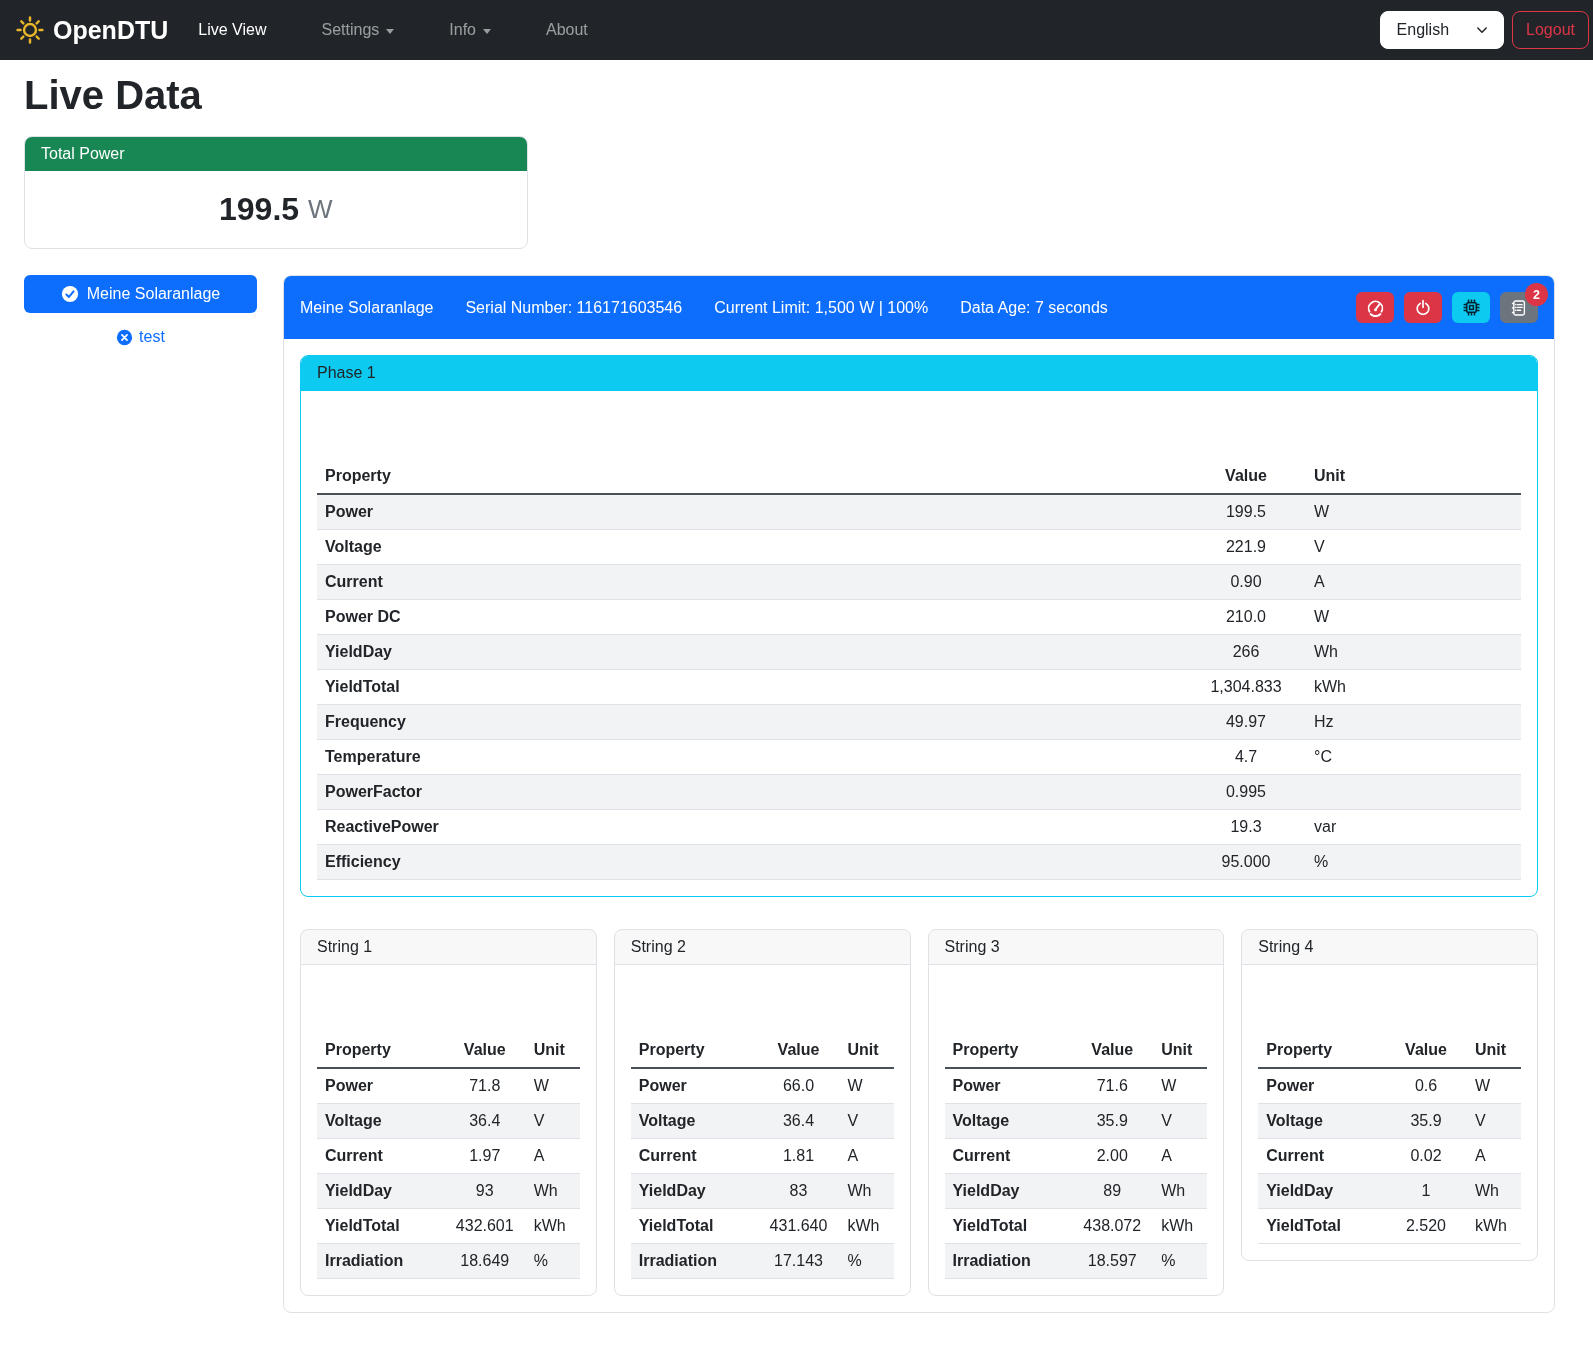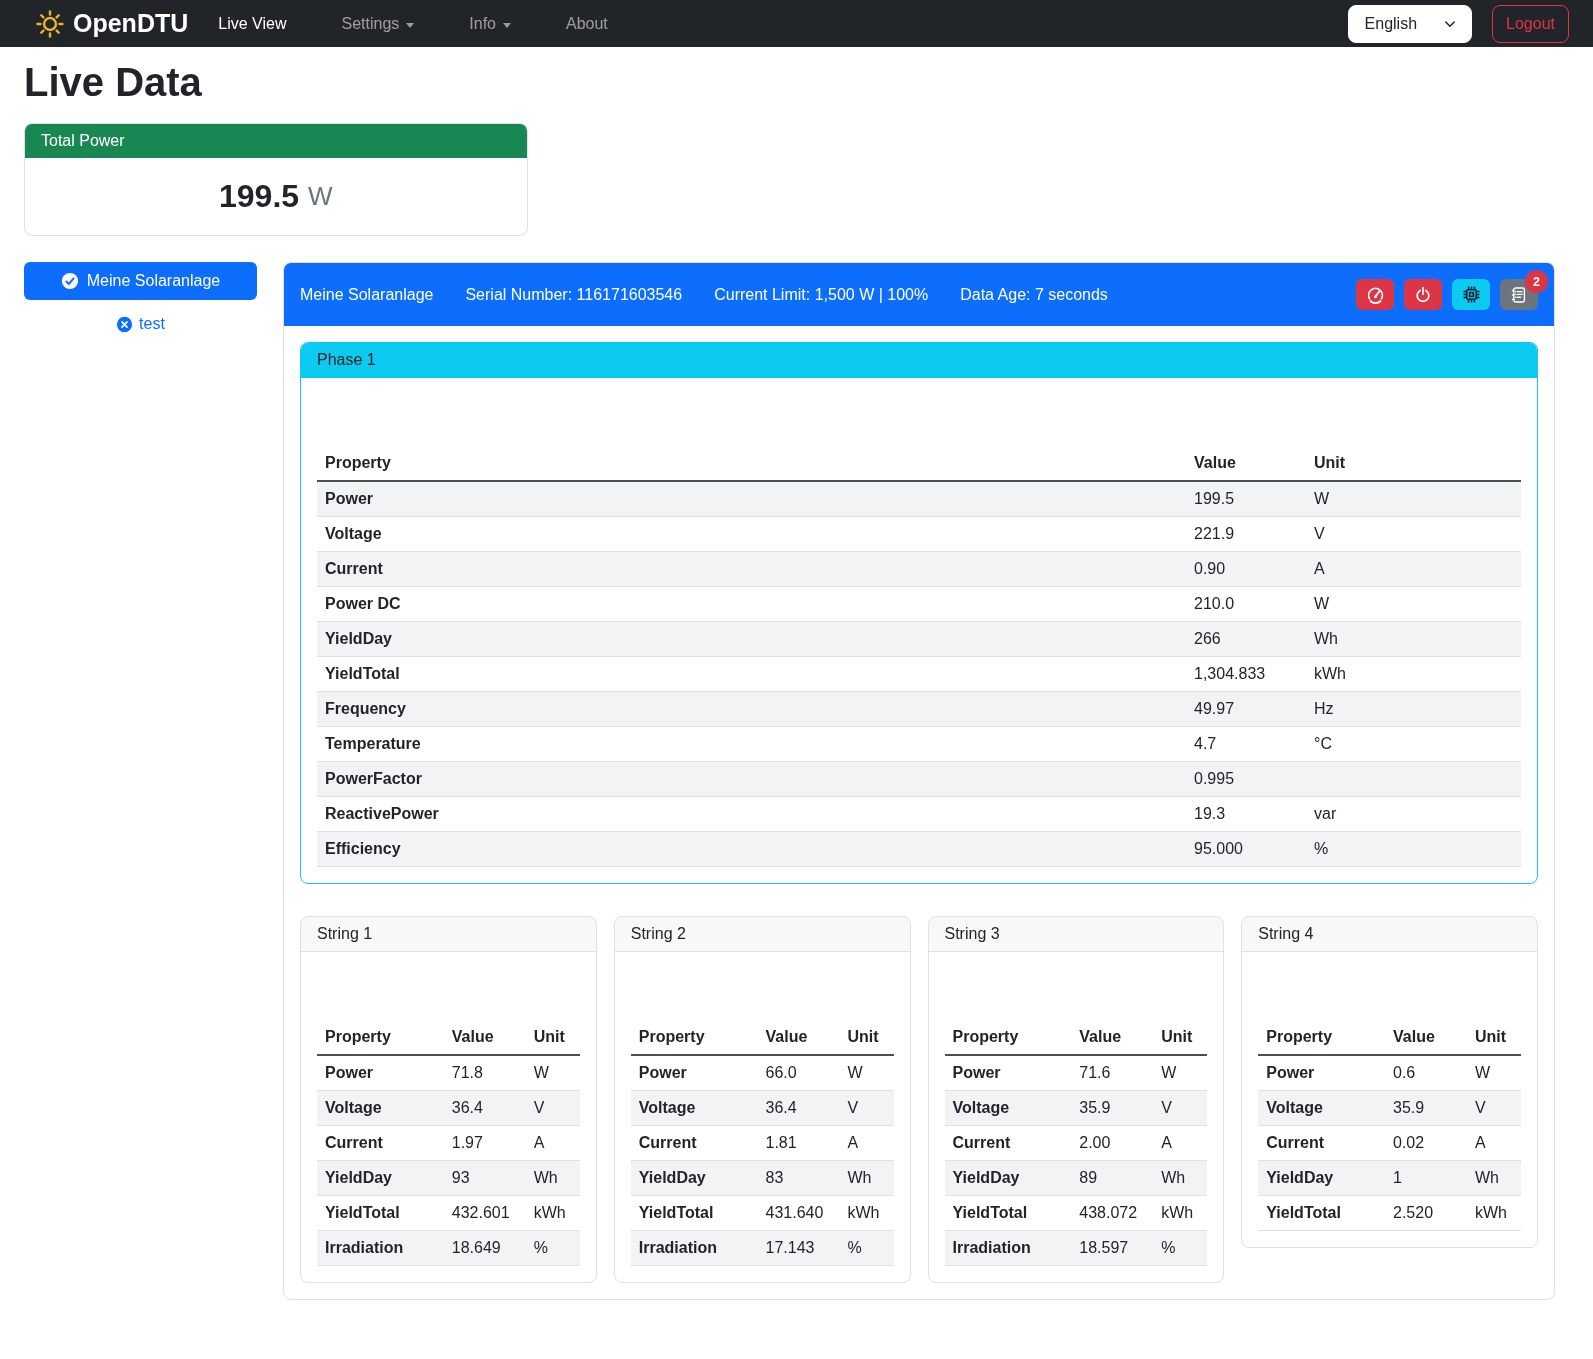--- a/index.html
+++ b/index.html
@@ -3,29 +3,29 @@
 <meta charset="utf-8">
 <style>
   * { box-sizing: border-box; }
   html,body { margin:0; padding:0; }
   body {
     font-family: "Liberation Sans", "DejaVu Sans", sans-serif;
     color:#212529; background:#fff; font-size:16px; min-width:1593px;
   }
 
   
-  .navbar { background:#212529; height:47px; display:flex; align-items:center; padding:0 24px; }
+  .navbar { background:#212529; height:60px; display:flex; align-items:center; padding:0 4px; }
   .brand { display:flex; align-items:center; gap:9px; color:#fff; font-size:25px; font-weight:600; margin:0 18px 0 12px; }
   .nav-links { display:flex; align-items:center;gap:31px; }
   .nav-link { color:rgba(255,255,255,.55); font-size:16px; display:flex; align-items:center; gap:7px;
               padding:8px 12px; cursor:pointer; background:none; border:none; }
   .nav-link.active { color:#fff; }
   .caret { width:0; height:0; border-left:4.5px solid transparent; border-right:4.5px solid transparent;
            border-top:5px solid currentColor; display:inline-block; margin-top:3px; }
-  .nav-right { margin-left:auto; display:flex; gap:20px; align-items:flex-end; }
+  .nav-right { margin-left:auto; display:flex; gap:8px; align-items:flex-end; }
   .lang-select { background:#fff; border:1px solid #fff; border-radius:8px; height:38px; display:flex;
                  align-items:center; gap:26px; padding:0 14px 0 16px; font-size:16px; color:#212529; cursor:pointer; }
   .logout-btn { border:1px solid #dc3545; color:#dc3545; background:transparent; border-radius:8px;
                 height:38px; padding:0 13px; font-size:16px; cursor:pointer; }
 
   
   .container { padding:0 24px 24px; }
   .page-title { font-size:40px; font-weight:600; margin:13px 0 18px; }
 
   
@@ -61,21 +61,21 @@
 
   
   .phase-card { border:1px solid #0dcaf0; }
   .phase-card .card-header { background:#0dcaf0; border-bottom:1px solid #0dcaf0; color:#212529; }
   .card-body { padding:20px 16px 0;margin-top:48px; }
 
   table { width:100%; border-collapse:collapse; margin-bottom:16px; font-size:16px; }
   th, td { padding:8px; border-bottom:1px solid #dee2e6; text-align:left; font-weight:400; }
   thead th { font-weight:700; border-bottom:2px solid #495057; }
   tbody th { font-weight:700; }
-  .val { text-align:left; }
+  .val { text-align:center; }
   .phase-table td.val { width:120px; }
   .phase-table .unit { width:215px; }
   .string-table .val { width:82px; }
   .string-table .unit { width:54px; }
   .phase-table tbody tr:nth-child(odd) { background:#f2f3f4; }
   .string-table tbody tr:nth-child(even) { background:#f2f3f4; }
 
   .strings-row { display:grid; grid-template-columns:repeat(4,1fr); gap:17px; margin-top:32px; align-items:start; }
   .string-card .card-header { background:rgba(33,37,41,.03); }
 </style>

